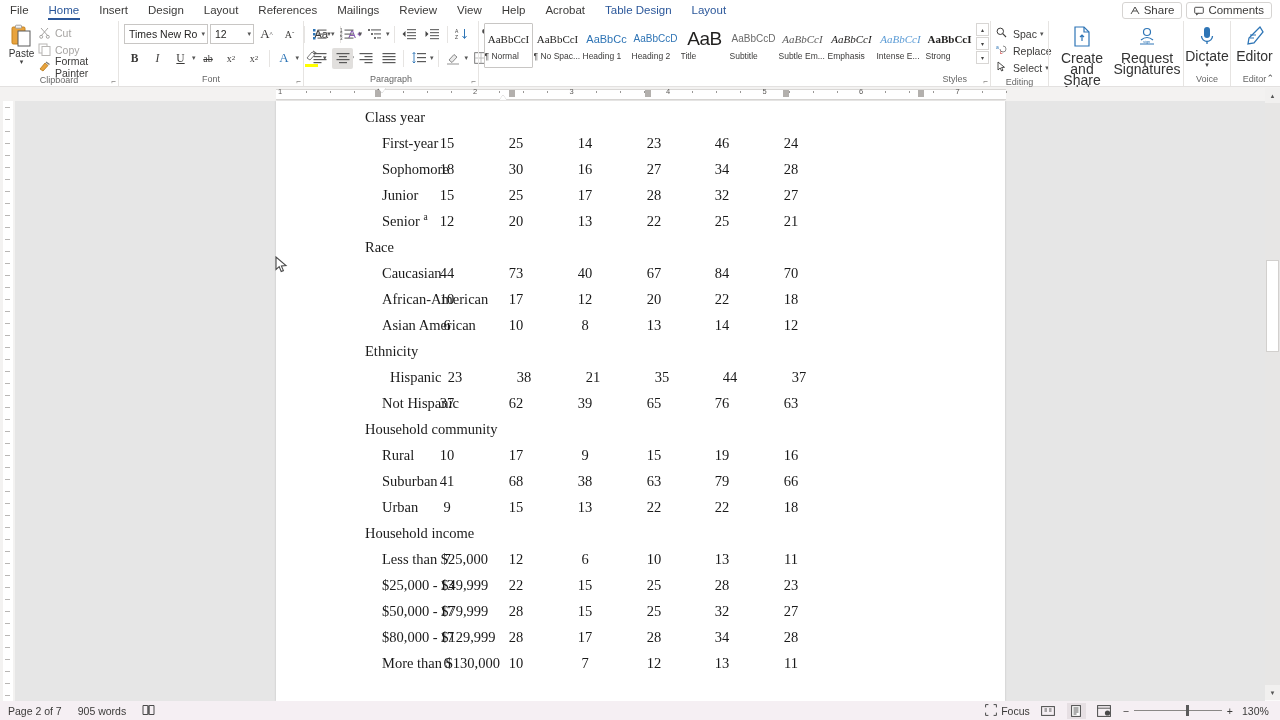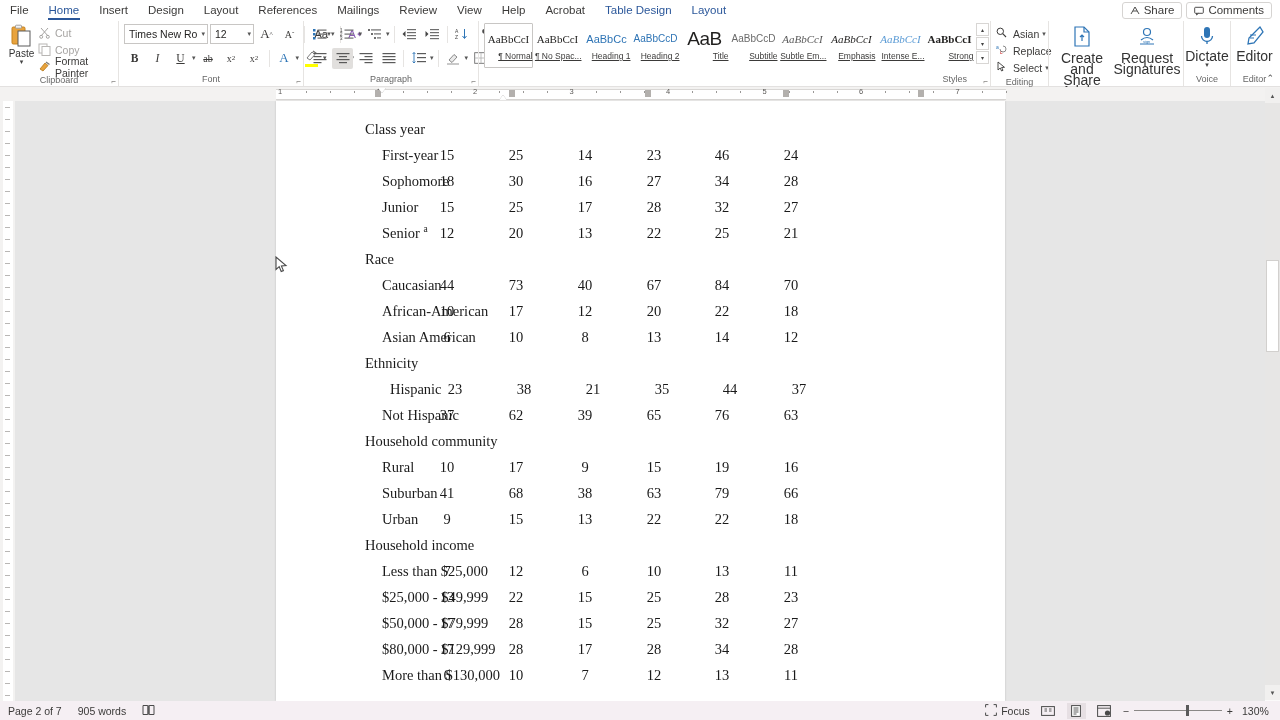--- a/index.html
+++ b/index.html
@@ -94,21 +94,21 @@
   .gallery { display: flex; align-items: stretch; }
   .style-card {
     width: 49px; height: 45px; border: 1px solid transparent; border-radius: 1px;
     display: flex; flex-direction: column; align-items: center; justify-content: center;
     padding-top: 1px;
   }
   .style-card.sel { border-color: #c8c6c4; background: #fff; }
   .sc-prev { font-size: 11px; color: #201f1e; font-family: "Liberation Serif", serif; line-height: 16px;
              white-space: nowrap; overflow: hidden; width: 47px; text-align: center; }
   .sc-name { font-size: 8.5px; color: #3b3a39; white-space: nowrap; overflow: hidden;
-             width: 48px; text-align: right; margin-top: 4px; text-decoration: underline; }
+             width: 48px; text-align: left; margin-top: 4px; }
   .gal-scroll { display: flex; flex-direction: column; justify-content: center; gap: 1px; padding-left: 2px;}
   .gs-btn { width: 13px; height: 13px; border: 1px solid #d8d6d4; background: #fff;
             font-size: 6px; color: #444; display: flex; align-items: center; justify-content: center; }
 
   
   .edit-item { font-size: 10.5px; color: #3b3a39; display: flex; align-items: center; gap: 4px; height: 17px; }
   .acro-btn { width: 62px; display: flex; flex-direction: column; align-items: center; }
   .acro-lbl { font-size: 14px; color: #333; text-align: center; line-height: 11px; }
   .ribbon-collapse { position: absolute; right: 6px; bottom: 3px; font-size: 9px; color: #444; }
 
@@ -141,21 +141,21 @@
   
   .workarea {
     position: absolute; top: 101px; left: 15px; width: 1250px; height: 600px;
     background: #e6e6e6;
   }
   .page {
     position: absolute; top: 0px; left: 261px; width: 729px; height: 600px;
     background: #ffffff; box-shadow: 0 0 2px rgba(0,0,0,0.18);
   }
   .doc {
-    position: absolute; top: 16px; left: 0px; width: 729px; height: 600px;
+    position: absolute; top: 4px; left: 0px; width: 729px; height: 600px;
     font-family: "Liberation Serif", serif;
     font-size: 14.5px; color: #1a1a1a;
   }
   .trow { position: absolute; left: 0; width: 729px; height: 26px; display: flex; align-items: center; }
   .tlabel { position: absolute; white-space: nowrap; }
   .tlabel.head { left: 89px; }
   .tlabel.sub  { left: 106px; }
   .tnum { position: absolute; text-align: center; width: 40px; }
   .sup { font-size: 9.5px; vertical-align: super; }
 
@@ -543,21 +543,21 @@
 
     <div class="group" style="width:58px">
       <div class="group-body" style="flex-direction:column;padding-top:2px">
         <div class="edit-item">
           <span class="mini-ico">
             <svg width="11" height="11" viewBox="0 0 11 11">
                 <circle cx="4.3" cy="4.3" r="3.2" fill="none" stroke="#3b3a39" stroke-width="1"></circle>
                 <path d="M6.7 6.7 L10 10" stroke="#3b3a39" stroke-width="1.1"></path>
               </svg>
           </span>
-          <span>Asian</span>
+          <span>Spac</span>
           <span class="caret">▾</span>
         </div>
         <div class="edit-item">
           <span class="mini-ico">
             <svg width="11" height="11" viewBox="0 0 11 11">
                 <text x="0" y="5" font-size="5" fill="#2e75b6">a</text>
                 <text x="4" y="10" font-size="5" fill="#c00000">c</text>
                 <path d="M7 2 A3 3 0 1 1 4 5" fill="none" stroke="#6e6e6e" stroke-width="0.8"></path>
               </svg>
           </span>

